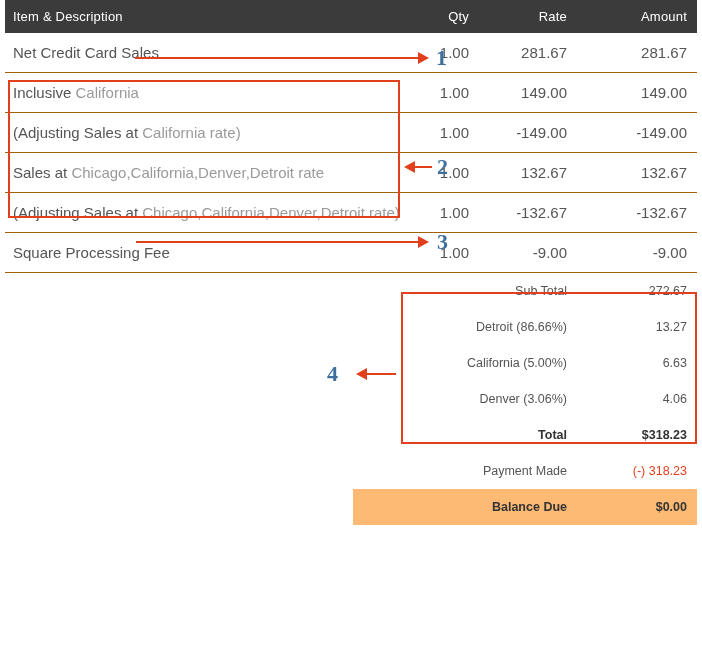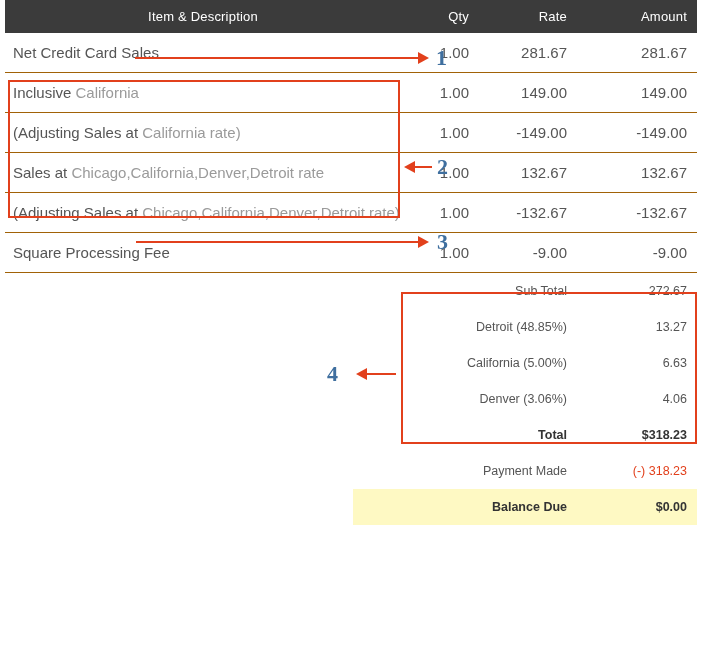--- a/index.html
+++ b/index.html
@@ -29,21 +29,21 @@
   thead th {
     background: #3b3b3b;
     color: #ffffff;
     font-size: 13px;
     font-weight: normal;
     padding: 9px 10px;
     text-align: right;
     letter-spacing: 0.2px;
   }
   thead th.desc {
-    text-align: center;
+    text-align: left;
     padding-left: 8px;
   }
   tbody td {
     font-size: 15px;
     padding: 11px 10px;
     text-align: right;
     border-bottom: 1px solid #a16207;
     color: #555555;
     white-space: nowrap;
   }
@@ -69,21 +69,21 @@
     color: #555555;
   }
   .totals tr.grand td {
     font-weight: bold;
     color: #333333;
   }
   .totals tr.payment td.value {
     color: #e2401c;
   }
   .totals tr.balance td {
-    background: #fef9c3;
+    background: #fdba74;
     font-weight: bold;
     color: #333333;
   }
   .footer-note {
     position: absolute;
     left: 8px;
     top: 630px;
     font-size: 12px;
     color: #555555;
   }
@@ -194,21 +194,21 @@
       <col style="width:120px">
     </colgroup>
     <tbody>
       <tr>
         <td></td>
         <td class="label">Sub Total</td>
         <td class="value">272.67</td>
       </tr>
       <tr>
         <td></td>
-        <td class="label">Detroit  (48.85%)</td>
+        <td class="label">Detroit  (86.66%)</td>
         <td class="value">13.27</td>
       </tr>
       <tr>
         <td></td>
         <td class="label">California  (5.00%)</td>
         <td class="value">6.63</td>
       </tr>
       <tr>
         <td></td>
         <td class="label">Denver  (3.06%)</td>

